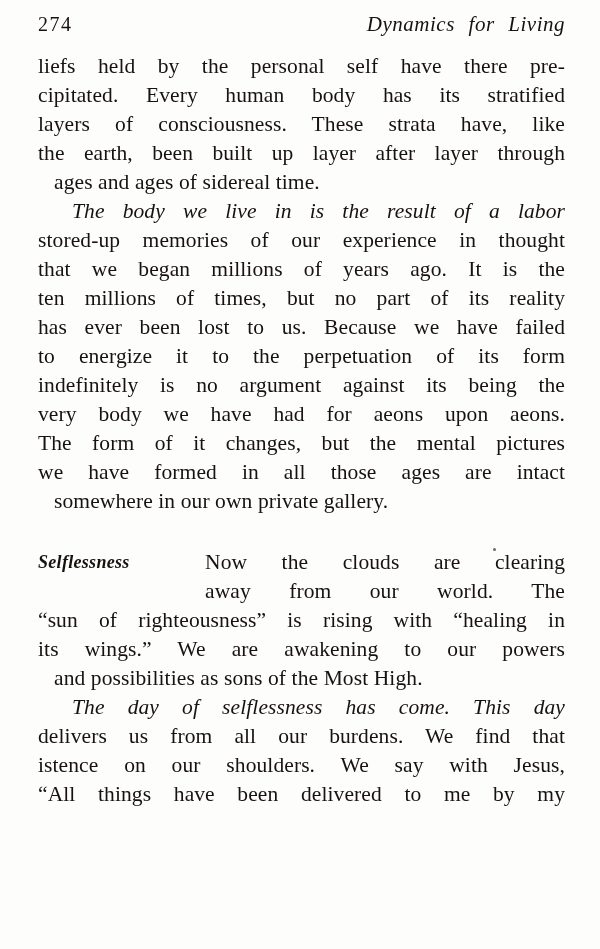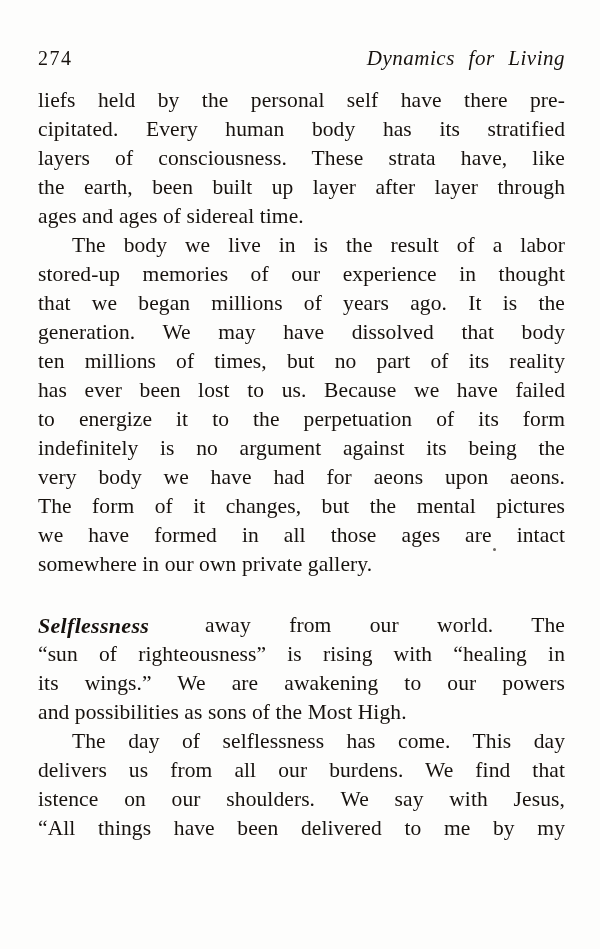--- a/index.html
+++ b/index.html
@@ -13,64 +13,64 @@
     margin:0 auto;
   }
   .content{
     position:absolute;
     left:38px;top:0;width:527px;
   }
   .page-header{
     display:flex;
     justify-content:space-between;
     align-items:baseline;
-    padding-top:2px;
+    padding-top:9px;
     line-height:30px;
   }
   .folio{
     font-size:20px;
     letter-spacing:1.5px;
   }
   .running-title{
     font-style:italic;
     font-size:21px;
     word-spacing:8px;
     letter-spacing:0.5px;
-    margin-top:41px;
   }
   .page-body{
     margin-top:13px;
     font-size:21.5px;
     line-height:29px;
     letter-spacing:0.1px;
   }
   .para{margin:0;}
   .para.has-heading{
     position:relative;
     margin-top:32px;
   }
   .side-heading{
     position:absolute;
     left:0;top:0;
     font-style:italic;
     font-weight:bold;
-    font-size:22px;
+    font-size:18px;
     line-height:29px;
     letter-spacing:0.3px;
   }
   .line{
     text-align:justify;
     text-align-last:justify;
     white-space:normal;
   }
   .line.last{
     text-align:justify;
     text-align-last:left;
+    margin-left:16px;
   }
-  .line.indent{padding-left:34px;}
+  .line.indent{padding-left:34px;font-style:italic;}
   .line.narrow{margin-left:167px;}
   .speck{
     position:absolute;
     left:493px;top:548px;
     width:3px;height:3px;
     border-radius:50%;
     background:#6b6761;
   }
 </style>
 </head>
@@ -87,32 +87,32 @@
           <div class="line">liefs held by the personal self have there pre-</div>
           <div class="line">cipitated. Every human body has its stratified</div>
           <div class="line">layers of consciousness. These strata have, like</div>
           <div class="line">the earth, been built up layer after layer through</div>
           <div class="line last">ages and ages of sidereal time.</div>
         </div>
         <div class="para">
           <div class="line indent">The body we live in is the result of a labor</div>
           <div class="line">stored-up memories of our experience in thought</div>
           <div class="line">that we began millions of years ago. It is the</div>
-          <div class="line">generation. We may have dissolved that body</div>
           <div class="line">ten millions of times, but no part of its reality</div>
           <div class="line">has ever been lost to us. Because we have failed</div>
           <div class="line">to energize it to the perpetuation of its form</div>
           <div class="line">indefinitely is no argument against its being the</div>
           <div class="line">very body we have had for aeons upon aeons.</div>
           <div class="line">The form of it changes, but the mental pictures</div>
           <div class="line">we have formed in all those ages are intact</div>
           <div class="line last">somewhere in our own private gallery.</div>
         </div>
         <div class="para has-heading">
           <span class="side-heading">Selflessness</span>
+          <div class="line narrow">Now the clouds are clearing</div>
           <div class="line narrow">away from our world. The</div>
           <div class="line">“sun of righteousness” is rising with “healing in</div>
           <div class="line">its wings.” We are awakening to our powers</div>
           <div class="line last">and possibilities as sons of the Most High.</div>
         </div>
         <div class="para">
           <div class="line indent">The day of selflessness has come. This day</div>
           <div class="line">delivers us from all our burdens. We find that</div>
           <div class="line">istence on our shoulders. We say with Jesus,</div>
           <div class="line">“All things have been delivered to me by my</div>

